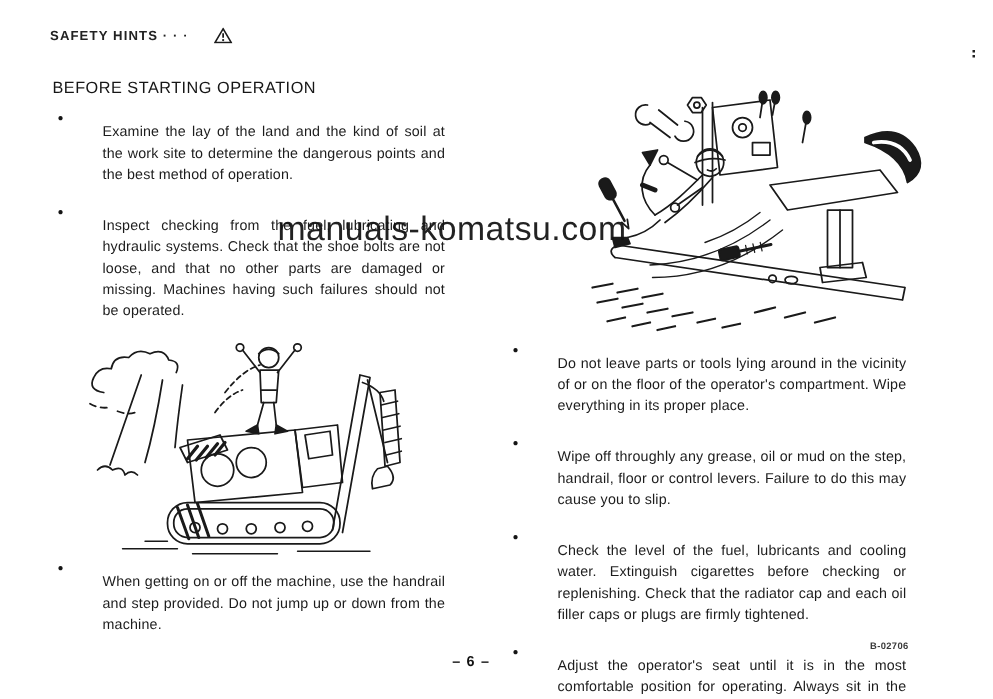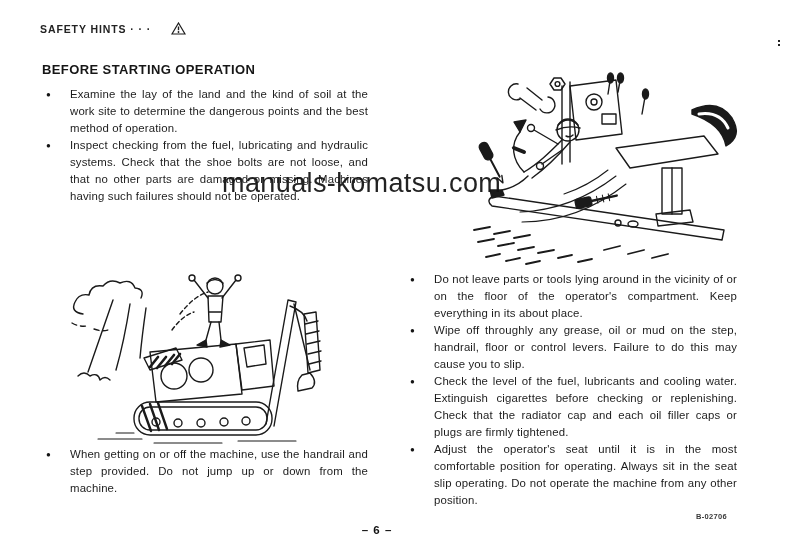--- a/index.html
+++ b/index.html
@@ -19,35 +19,35 @@
     left:40px;top:22px;
     display:flex;align-items:center;gap:20px;
     font-size:10.5px;font-weight:700;letter-spacing:0.9px;
     color:#222;
   }
   .hdr svg{display:block;}
 
   
   .sec-title{
     left:42px;top:62px;
-    font-size:13px;font-weight:700;letter-spacing:0.4px;
+    font-size:13px;font-weight:400;letter-spacing:0.4px;
     color:#161616;
   }
 
   
   .blist{display:flex;flex-direction:column;}
   .bullet{display:flex;}
   .bullet .dot{
     flex:0 0 24px;width:24px;
     font-size:8px;line-height:17px;
     padding-left:4px;color:#141414;
   }
   .bullet .btxt{flex:1;}
   .bullet p{
-    margin:0;
+    margin:12px;
     font-size:11.4px;line-height:17px;
     text-align:justify;letter-spacing:0.15px;
     color:#1c1c1c;
   }
   .left-list{left:42px;top:86px;width:326px;}
   .left-last{left:42px;top:446px;width:326px;}
   .right-list{left:406px;top:271px;width:331px;}
 
   
   .watermark{
@@ -118,21 +118,21 @@
     <div class="btxt">
       <p>When getting on or off the machine, use the handrail and step provided. Do not jump up or down from the machine.</p>
     </div>
   </div>
 </div>
 
 <div class="abs blist right-list">
   <div class="bullet">
     <span class="dot">●</span>
     <div class="btxt">
-      <p>Do not leave parts or tools lying around in the vicinity of or on the floor of the operator's compartment. Keep everything in its about place.</p>
+      <p>Do not leave parts or tools lying around in the vicinity of or on the floor of the operator's compartment. Wipe everything in its proper place.</p>
     </div>
   </div>
   <div class="bullet">
     <span class="dot">●</span>
     <div class="btxt">
       <p>Wipe off throughly any grease, oil or mud on the step, handrail, floor or control levers. Failure to do this may cause you to slip.</p>
     </div>
   </div>
   <div class="bullet">
     <span class="dot">●</span>

